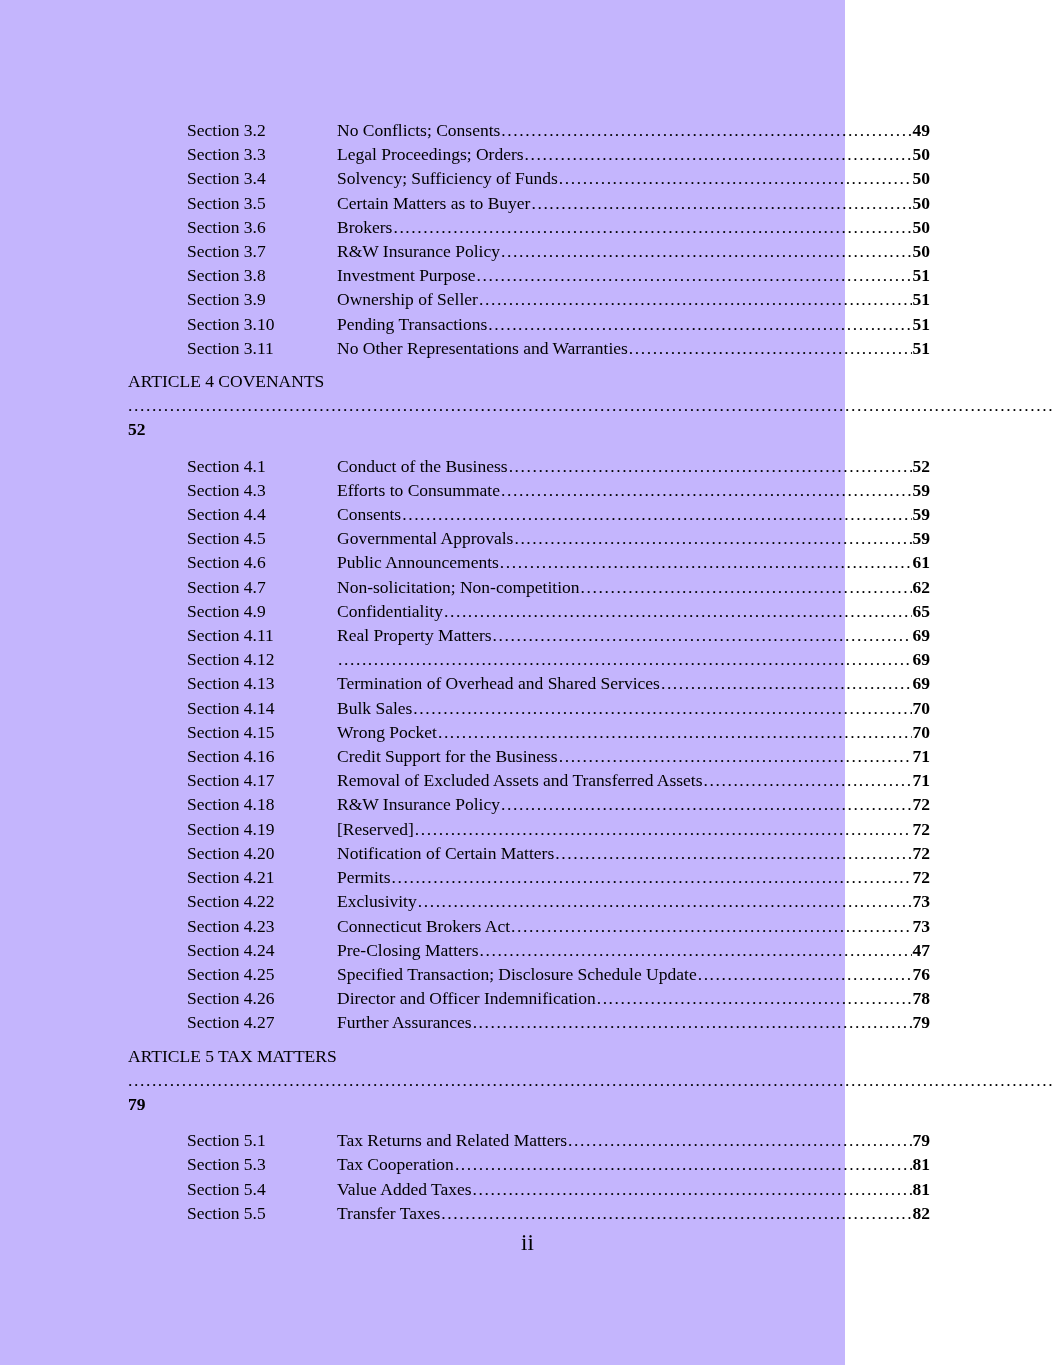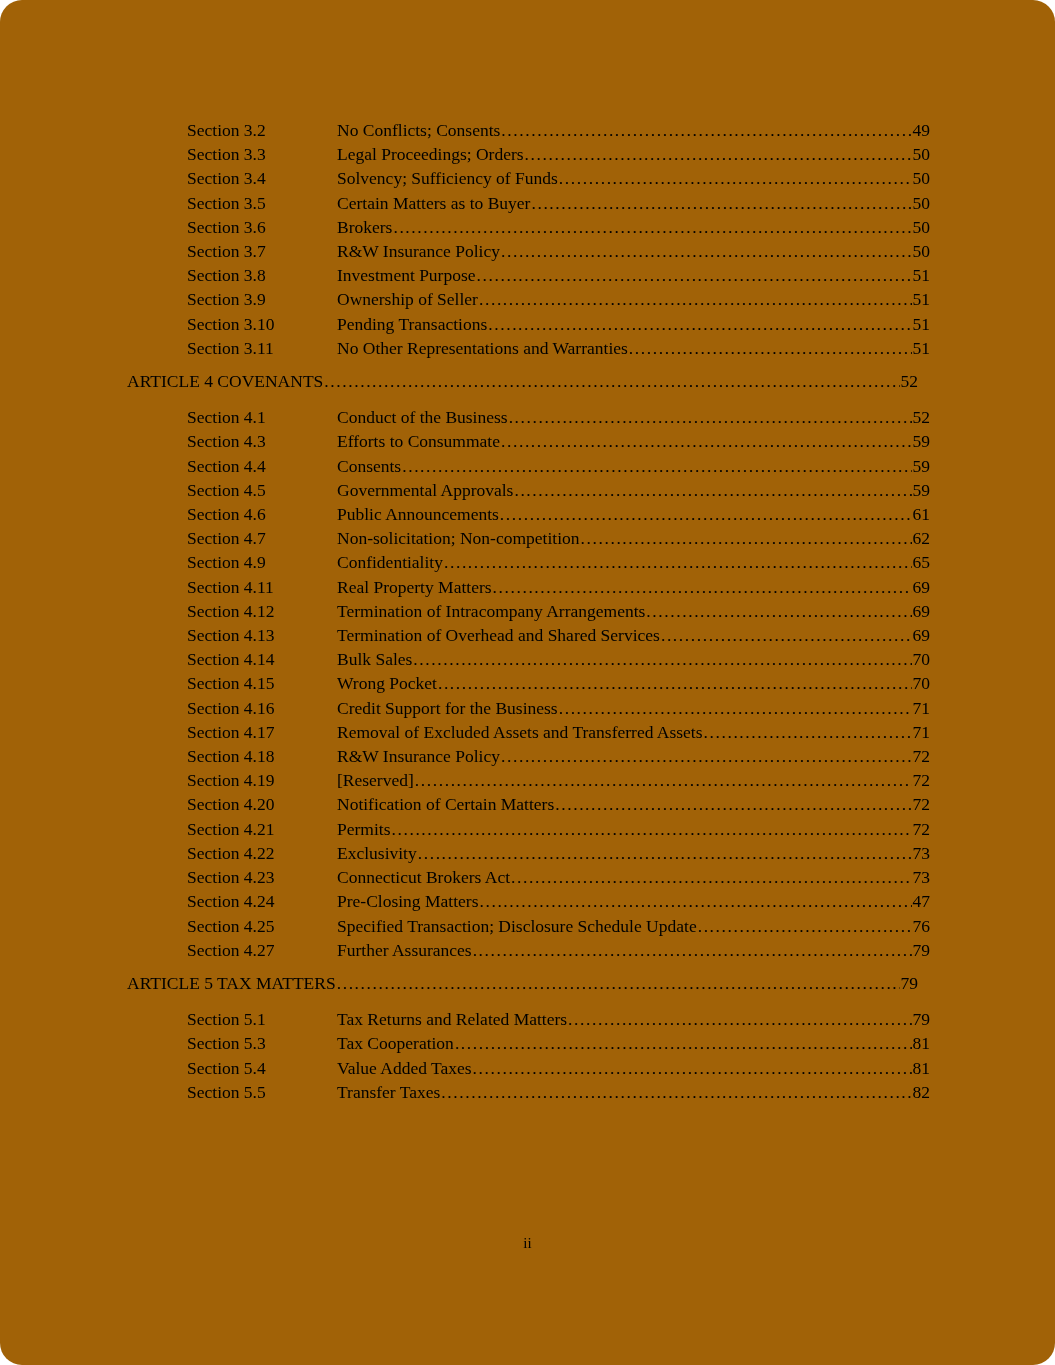--- a/index.html
+++ b/index.html
@@ -10,24 +10,23 @@
   }
   body {
     width: 1055px;
     height: 1365px;
     font-family: "Liberation Serif", "DejaVu Serif", serif;
     color: #000000;
     overflow: hidden;
   }
   .page {
     position: relative;
-    width: 1055px;
+    width: 845px;
     height: 1365px;
-    background: #a16207;
-    border-radius: 22px;
+    background: #c4b5fd;
   }
   .toc {
     position: absolute;
     top: 118px;
     left: 127px;
     width: 803px;
   }
   .row {
     display: flex;
     align-items: baseline;
@@ -35,46 +34,48 @@
     line-height: 24.2px;
     white-space: nowrap;
   }
   .row.section {
     padding-left: 60px;
   }
   .row.section .label {
     flex: 0 0 150px;
   }
   .row.article {
-    margin: 9px 12px 12px 0;
+    margin: 9px 0 12px 0;
+    flex-direction: column;
   }
   .title {
     flex: 0 0 auto;
   }
   .dots {
     flex: 1 1 auto;
     overflow: hidden;
     white-space: nowrap;
     margin: 0 1px;
   }
   .dots::after {
     content: "...................................................................................................................................................................................................................................................";
     letter-spacing: 1.6px;
   }
   .pagenum {
     flex: 0 0 auto;
     text-align: right;
+    font-weight: bold;
   }
   .footer {
     position: absolute;
     top: 1231px;
     left: 0;
     width: 1055px;
     text-align: center;
-    font-size: 15px;
+    font-size: 23px;
     line-height: 24px;
   }
 </style>
 </head>
 <body>
 
 <div class="page">
   <main class="toc" id="toc">
       <div class="row section">
     <span class="label">Section 3.2</span>
@@ -185,21 +186,20 @@
     <span class="pagenum">65</span>
   </div>
       <div class="row section">
     <span class="label">Section 4.11</span>
     <span class="title">Real Property Matters</span>
     <span class="dots"></span>
     <span class="pagenum">69</span>
   </div>
       <div class="row section">
     <span class="label">Section 4.12</span>
-    <span class="title">Termination of Intracompany Arrangements</span>
     <span class="dots"></span>
     <span class="pagenum">69</span>
   </div>
       <div class="row section">
     <span class="label">Section 4.13</span>
     <span class="title">Termination of Overhead and Shared Services</span>
     <span class="dots"></span>
     <span class="pagenum">69</span>
   </div>
       <div class="row section">
@@ -266,20 +266,26 @@
     <span class="label">Section 4.24</span>
     <span class="title">Pre-Closing Matters</span>
     <span class="dots"></span>
     <span class="pagenum">47</span>
   </div>
       <div class="row section">
     <span class="label">Section 4.25</span>
     <span class="title">Specified Transaction; Disclosure Schedule Update</span>
     <span class="dots"></span>
     <span class="pagenum">76</span>
+  </div>
+      <div class="row section">
+    <span class="label">Section 4.26</span>
+    <span class="title">Director and Officer Indemnification</span>
+    <span class="dots"></span>
+    <span class="pagenum">78</span>
   </div>
       <div class="row section">
     <span class="label">Section 4.27</span>
     <span class="title">Further Assurances</span>
     <span class="dots"></span>
     <span class="pagenum">79</span>
   </div>
       <div class="row article">
 
     <span class="title">ARTICLE 5 TAX MATTERS</span>

